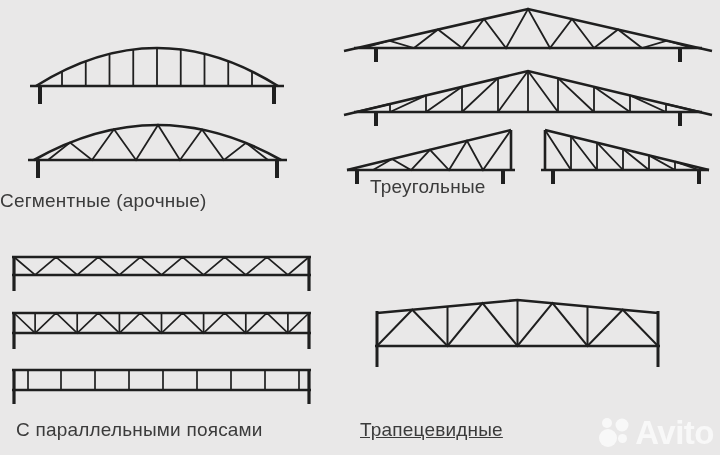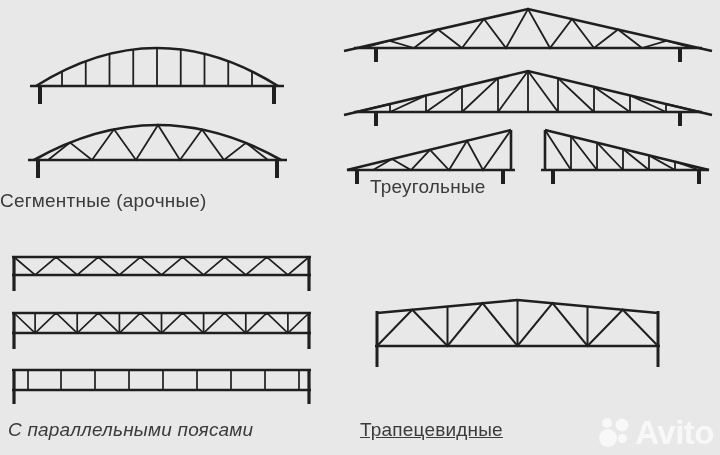--- a/index.html
+++ b/index.html
@@ -108,21 +108,21 @@
       <path d="M10 6V42M305 6V42" stroke-width="3.2"></path>
     </svg>
 
     <svg class="truss" style="left:4px;top:364px;" width="315" height="42" viewBox="0 0 315 42">
       <path d="M8 6H307" stroke-width="2.4"></path>
       <path d="M8 26H307" stroke-width="2.4"></path>
       <path d="M24 6V26M57 6V26M91 6V26M125 6V26M159 6V26M193 6V26M227 6V26M261 6V26M295 6V26" stroke-width="1.7"></path>
       <path d="M10 6V40M305 6V40" stroke-width="3.2"></path>
     </svg>
 
-    <div class="caption" style="left:8px;top:419px;width:330px;font-style:italic;">С параллельными поясами</div>
+    <div class="caption" style="left:16px;top:419px;width:330px;">С параллельными поясами</div>
   </div>
 
   <div>
     <svg class="truss" style="left:365px;top:289px;" width="305" height="84" viewBox="0 0 305 84">
       <path d="M10 57H295" stroke-width="2.6"></path>
       <path d="M12 24L152.5 11L293 24" stroke-width="2.6"></path>
       <path d="M82.5 57V17.5M152.5 57V11M222.5 57V17.5" stroke-width="2"></path>
       <path d="M12 57L47.25 20.7L82.5 57L117.5 14.2L152.5 57L187.5 14.2L222.5 57L257.75 20.7L293 57" stroke-width="2"></path>
       <path d="M12 22V78M293 22V78" stroke-width="3"></path>
     </svg>

